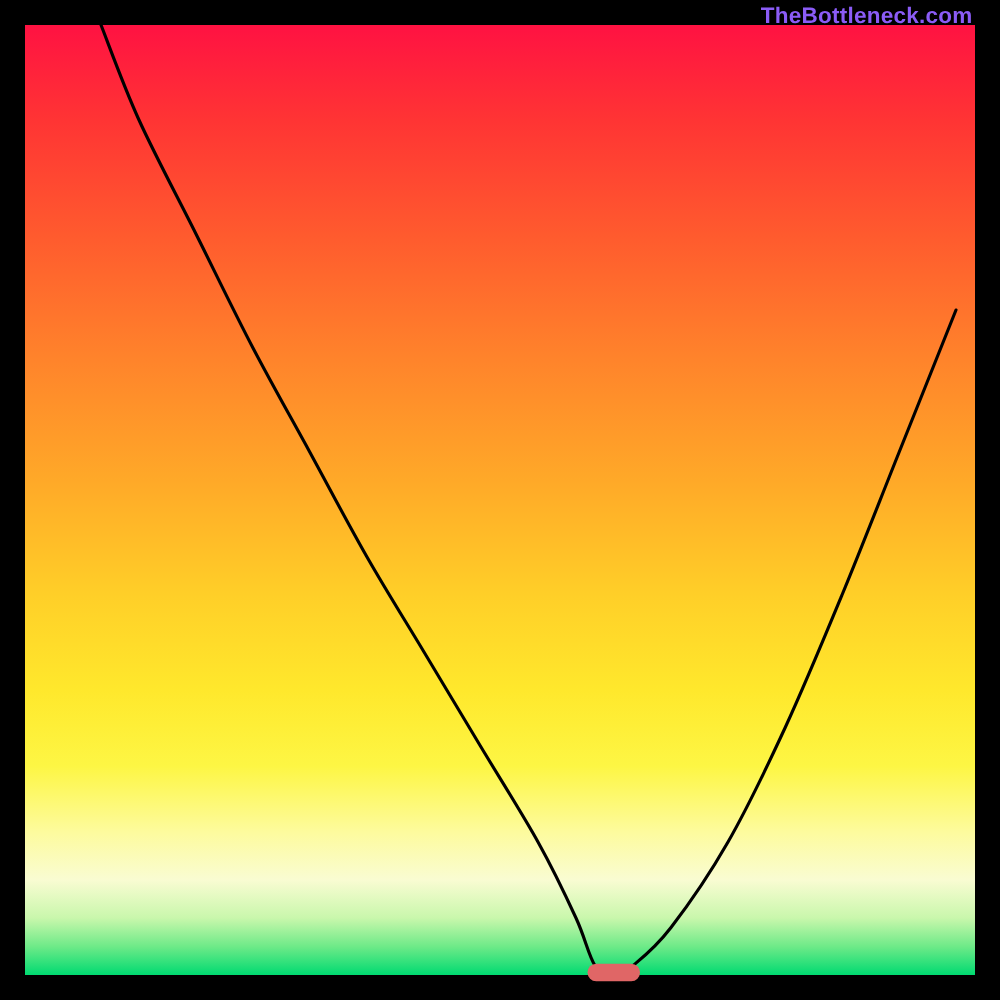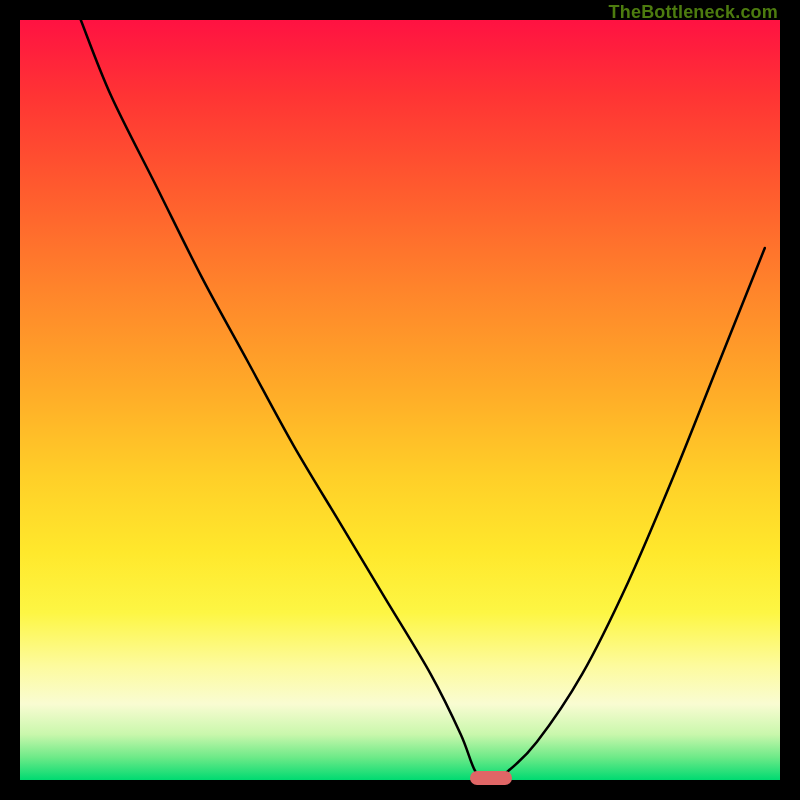--- a/index.html
+++ b/index.html
@@ -36,21 +36,21 @@
       #f9fcd2 90%,
       #c9f7ac 94%,
       #6eea88 97%,
       #00da71 100%
     );
   }
   .watermark {
     position: absolute;
     top: 2px;
     right: 22px;
-    color: #4d7c0f;
+    color: #8b5cf6;
     font-size: 18px;
     font-weight: bold;
     letter-spacing: 0.2px;
   }
   .curve-svg {
     position: absolute;
     top: 0;
     left: 0;
     width: 760px;
     height: 760px;

